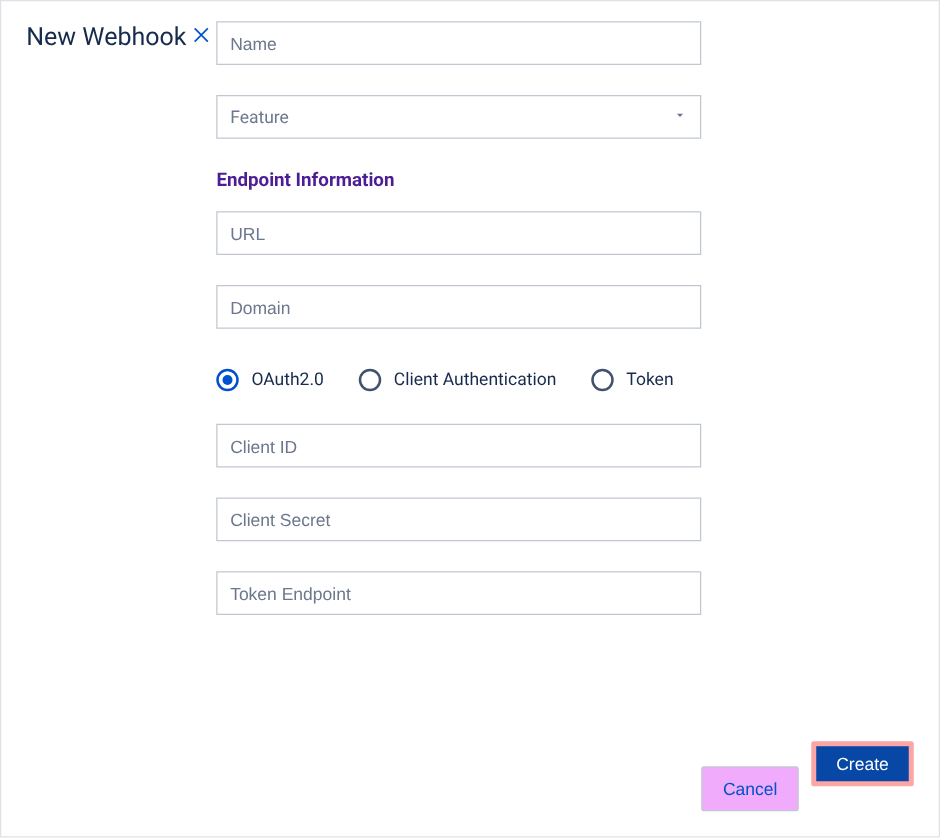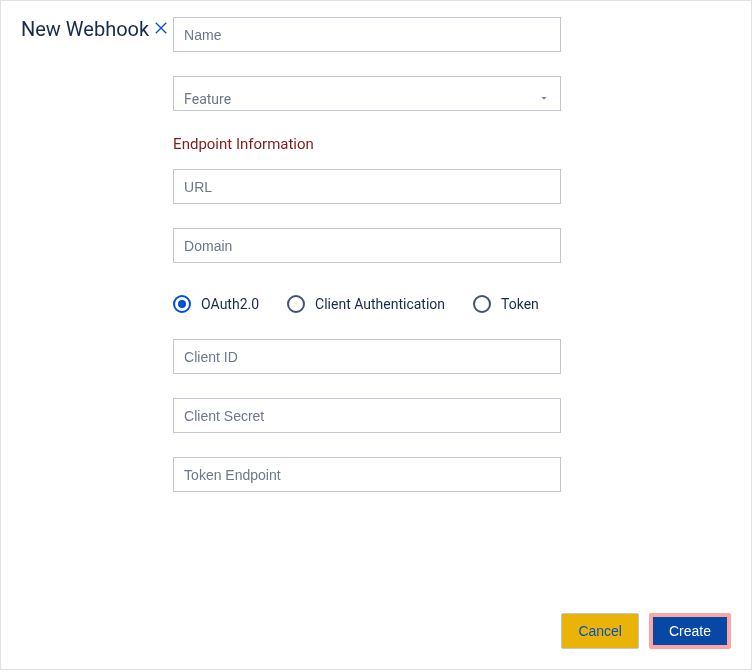--- a/index.html
+++ b/index.html
@@ -50,55 +50,55 @@
       stroke: #0052cc;
       stroke-width: 1.8;
     }
     .form-body {
       flex: 1;
     }
     .input-field, .select-field {
       width: 100%;
       height: 35px;
       border: 1px solid #c1c7d0;
-      padding: 14px 10px;
+      padding: 0 10px;
       font-size: 14px;
       color: #42526e;
       background: #fff;
       outline: none;
     }
     .input-field::placeholder {
       color: #6b778c;
     }
     .select-field {
       appearance: none;
       -webkit-appearance: none;
       -moz-appearance: none;
       background-image: none;
       position: relative;
       display: flex;
-      align-items: flex-start;
+      align-items: center;
       justify-content: space-between;
       cursor: pointer;
     }
     .select-field .placeholder {
       color: #6b778c;
     }
     .dropdown-icon svg {
       width: 12px;
       height: 12px;
       fill: #6b778c;
     }
     .row {
       margin-bottom: 24px;
     }
     .section-title {
       font-size: 15px;
-      font-weight: 400;
-      color: #7f1d1d;
+      font-weight: 700;
+      color: #4c1d95;
       margin-bottom: 16px;
     }
     .radio-group {
       display: flex;
       gap: 28px;
       margin-bottom: 26px;
       align-items: center;
       margin-top: 32px;
     }
     .radio-item {
@@ -139,23 +139,24 @@
     }
     .btn {
       height: 36px;
       padding: 0 16px;
       font-size: 14px;
       border-radius: 2px;
       cursor: pointer;
       border: 1px solid transparent;
     }
     .btn-secondary {
-      background: #eab308;
+      background: #f0abfc;
       border: 1px solid #c1c7d0;
       color: #0052cc;
+      margin-top: 20px;
     }
     .btn-primary {
       background: #0747a6;
       color: #fff;
       border: 4px solid #fca5a5;
     }
   </style>
 </head>
 <body>
 

